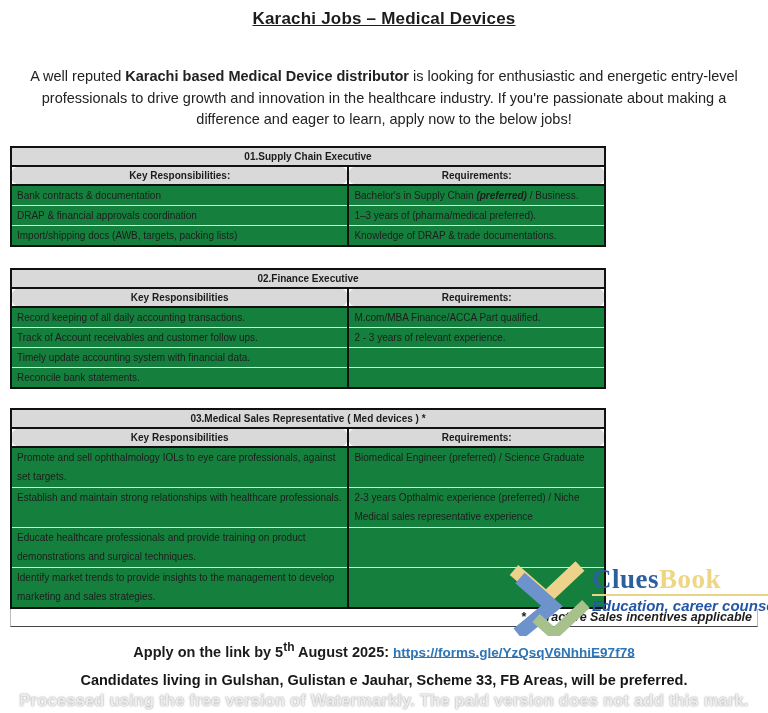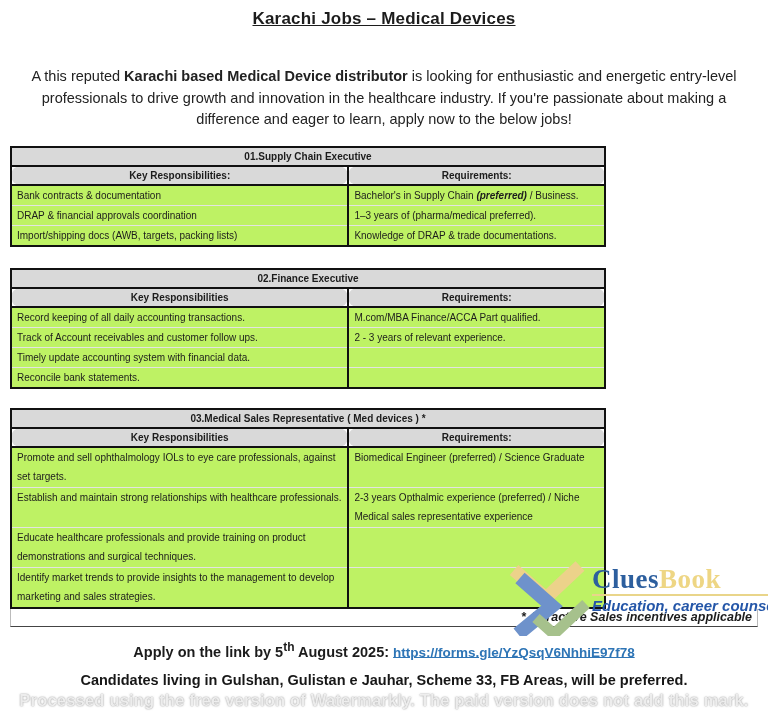--- a/index.html
+++ b/index.html
@@ -57,21 +57,21 @@
     text-align: center;
     font-weight: bold;
     height: 19px;
     padding: 0 4px;
     border-radius: 9px;
   }
   .job td.cell {
     border: 1px solid #e3e3e3;
     border-left: 2px solid #111;
     border-right: 2px solid #111;
-    background: #bef264;
+    background: #15803d;
     padding: 0 5px;
     height: 19px;
     line-height: 19px;
     vertical-align: top;
     white-space: nowrap;
     overflow: hidden;
   }
   .job td.cell.wrap {
     white-space: normal;
     line-height: 19.5px;
@@ -164,21 +164,21 @@
 </style>
 </head>
 <body>
 
 <div class="page">
 
   <div class="doc-title">
     <span>Karachi Jobs – Medical Devices</span>
   </div>
 
-  <p class="intro"><span>A this reputed </span><b>Karachi based Medical Device distributor</b><span> is looking for enthusiastic and energetic entry-level professionals to drive growth and innovation in the healthcare industry. If you're passionate about making a difference and eager to learn, apply now to the below jobs!</span></p>
+  <p class="intro"><span>A well reputed </span><b>Karachi based Medical Device distributor</b><span> is looking for enthusiastic and energetic entry-level professionals to drive growth and innovation in the healthcare industry. If you're passionate about making a difference and eager to learn, apply now to the below jobs!</span></p>
 
   <div class="jobs">
 
     <table class="job t1">
       <colgroup>
           <col class="c1">
           <col class="c2">
         </colgroup>
       <tbody>
           <tr class="title-row">

